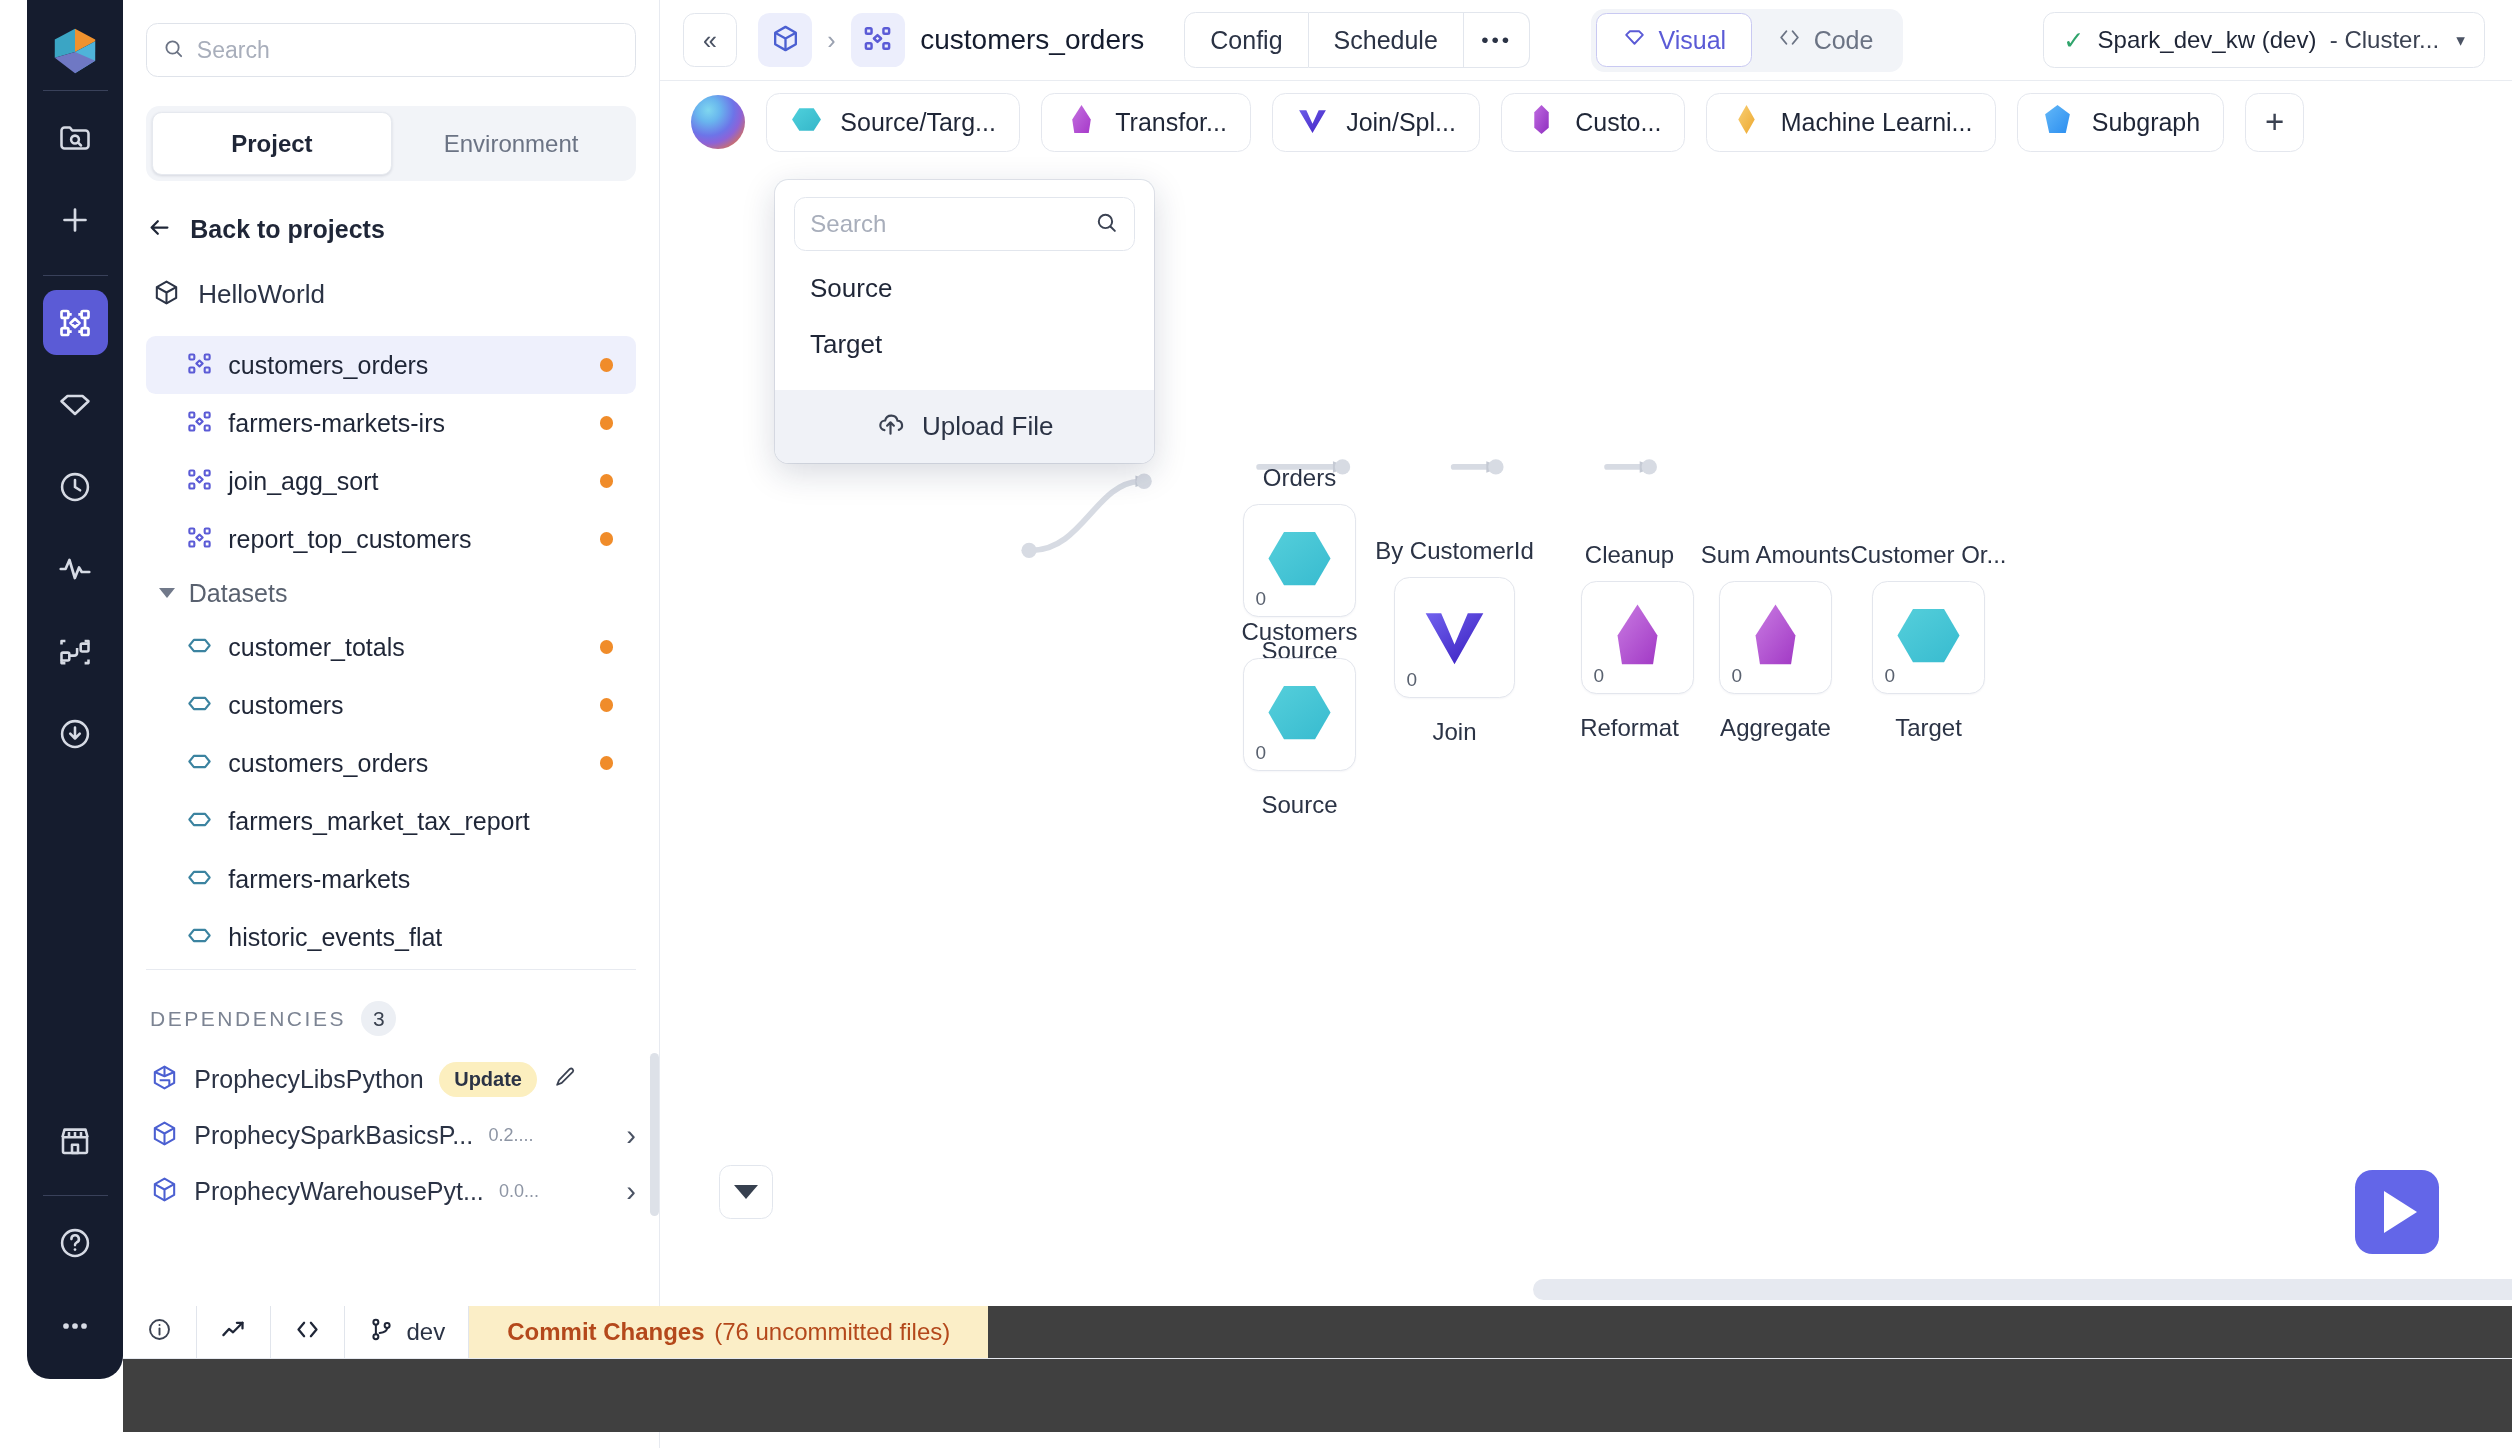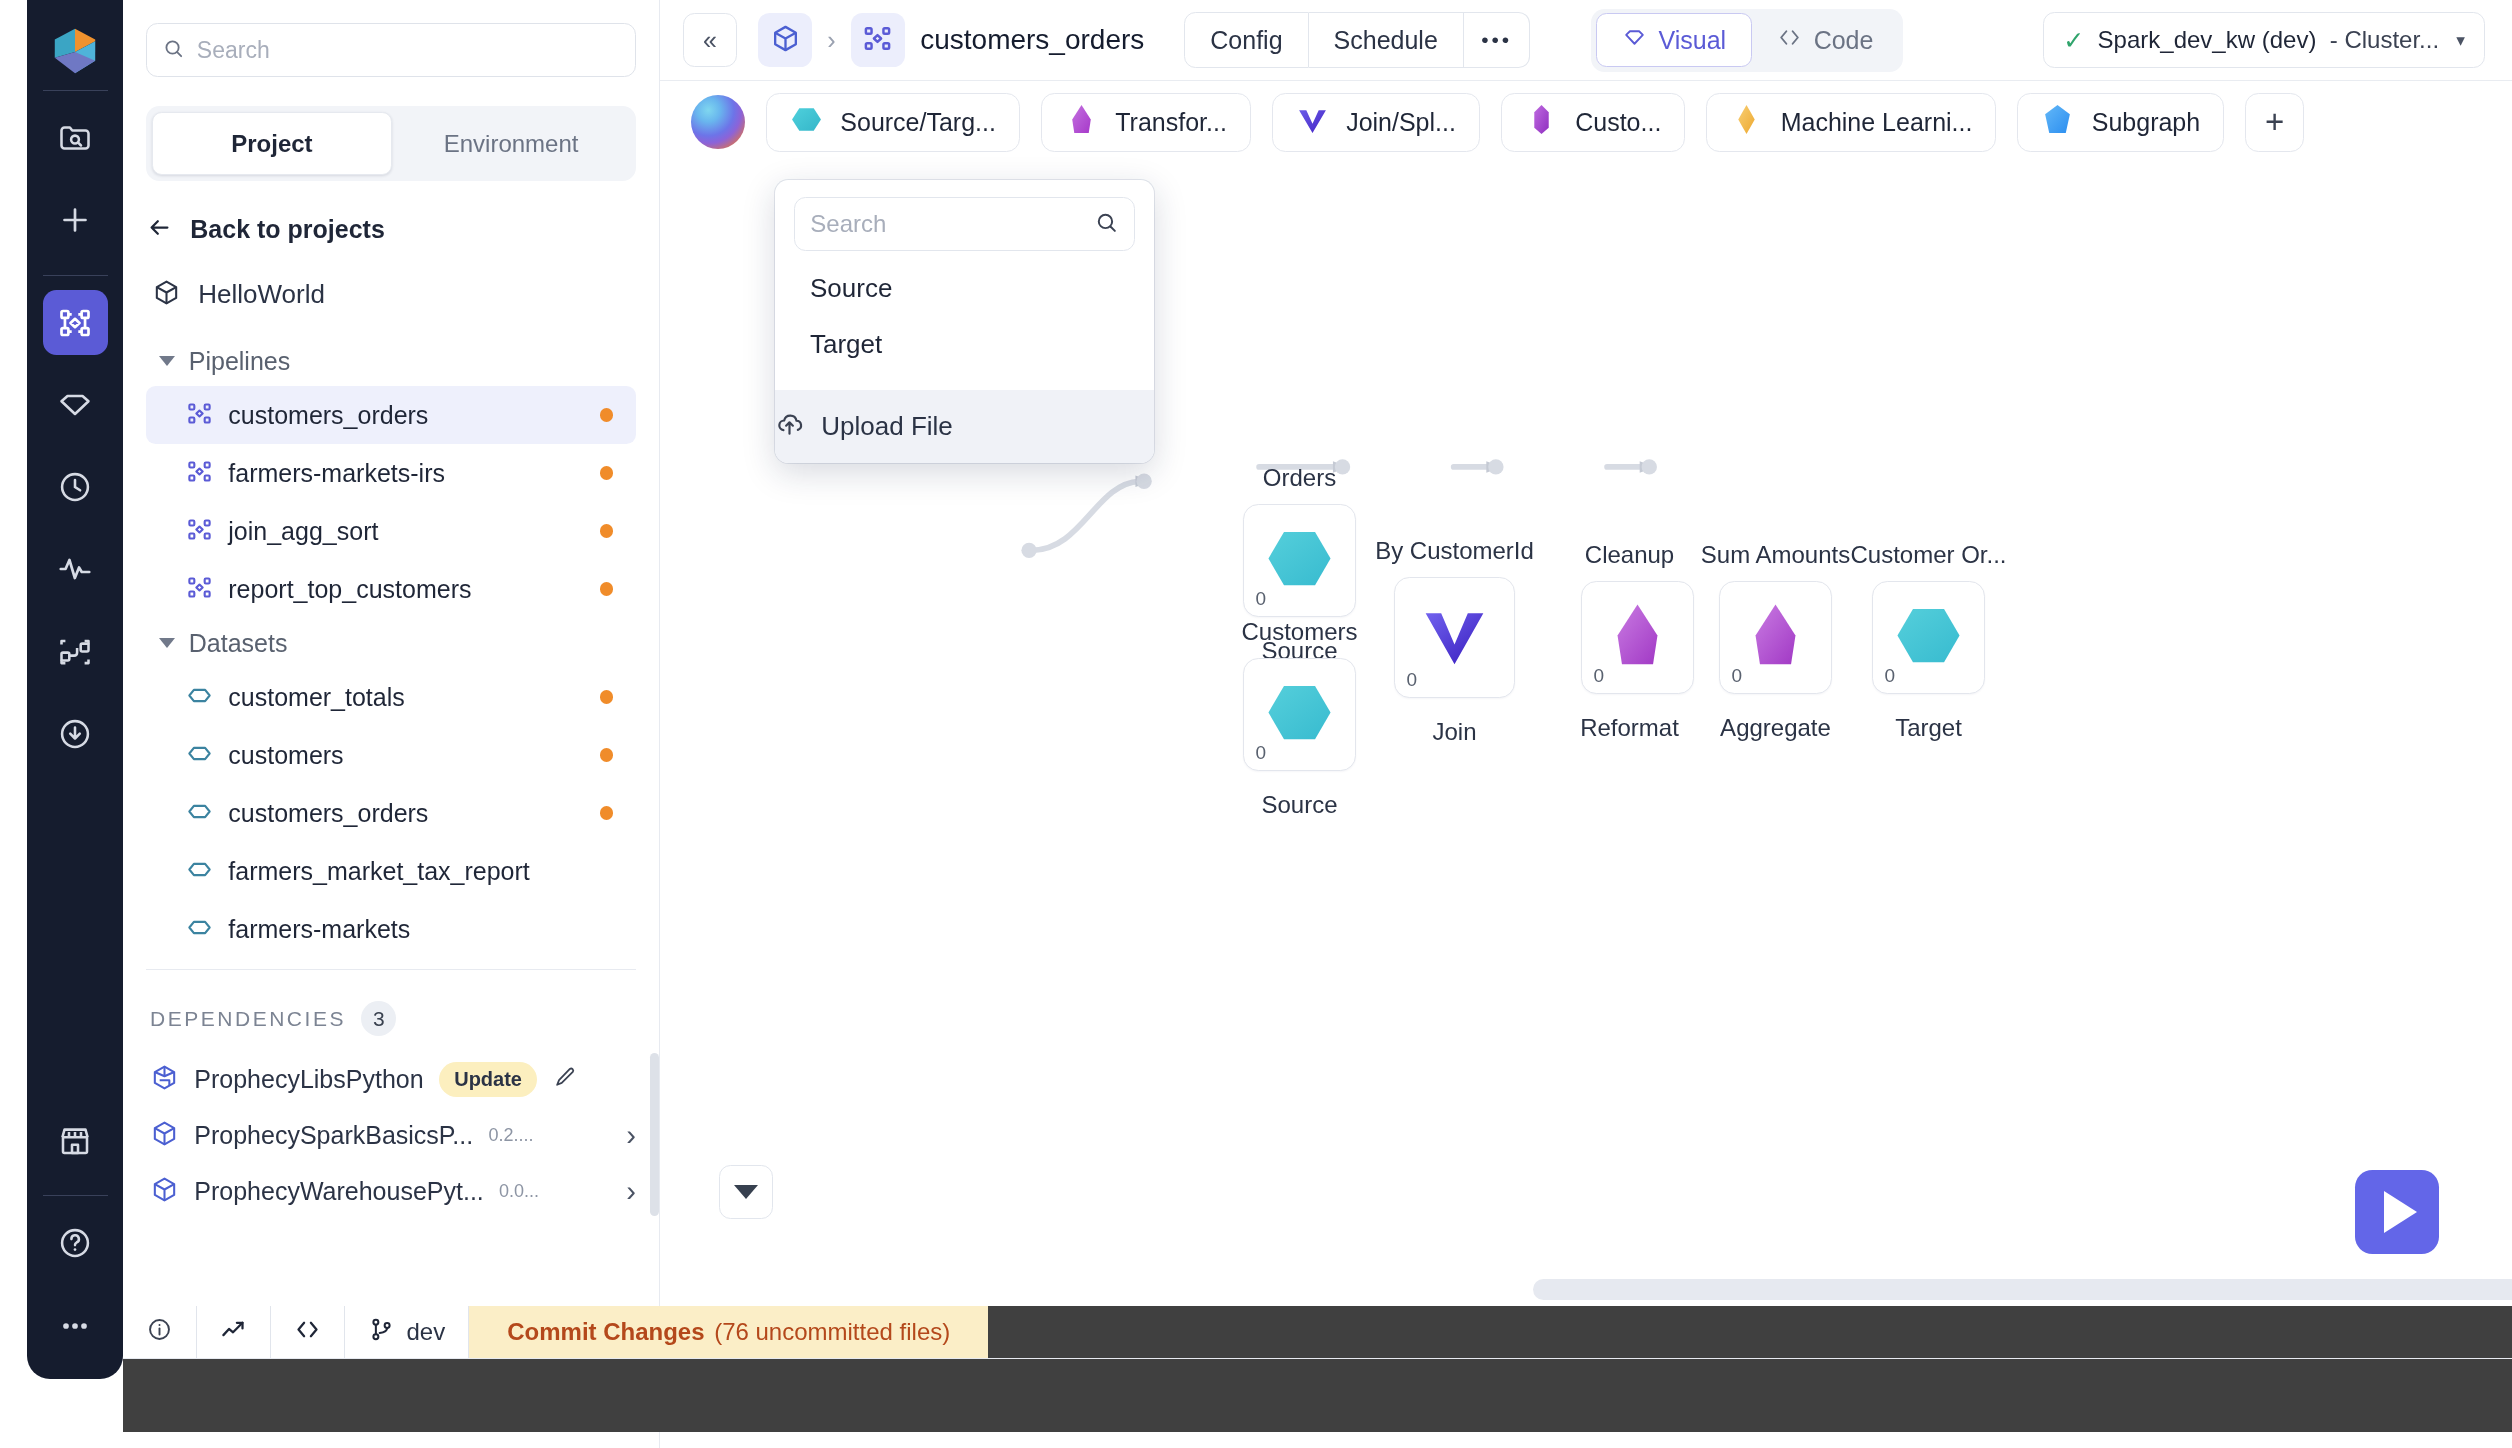--- a/index.html
+++ b/index.html
@@ -216,21 +216,21 @@
   }
   .dd-search input::placeholder { color: #a8aebb; }
   .dd-search svg { width: 25px; height: 25px; flex: 0 0 auto; }
   .dd-item {
     height: 56px; display: flex; align-items: center; padding: 0 35px;
     font-size: 26px; color: #1f2637; cursor: pointer;
   }
   .dd-list { padding-bottom: 17.3px; }
   .dd-footer {
     background: #f0f2f7; height: 73px; display: flex; align-items: center;
-    justify-content: flex-start; gap: 17.3px; font-size: 26px; color: #2b3345; cursor: pointer;
+    justify-content: center; gap: 17.3px; font-size: 26px; color: #2b3345; cursor: pointer;
   }
   .dd-footer svg { width: 29px; height: 29px; }
 
   
   .canvas {
     position: absolute; left: 660px; top: 163px; right: 0; bottom: 126px;
     background: #ffffff; overflow: hidden;
   }
   .node { position: absolute; }
   .node-title {
@@ -448,24 +448,20 @@
         <svg viewBox="0 0 24 24" fill="none" stroke="#2b3345" stroke-width="1.7" stroke-linejoin="round">
             <path d="M12 3 20 7.5v9L12 21 4 16.5v-9z"></path>
             <path d="M4 7.5 12 12l8-4.5M12 12v9"></path>
           </svg>
       </span>
       <span class="lbl">HelloWorld</span>
     </div>
 
     <div class="tree">
 
-      <div class="tree-group">
-        <i class="caret"></i>
-        <span class="lbl">Pipelines</span>
-      </div>
       <div class="tree-item selected">
         <span>
           <svg viewBox="0 0 24 24" fill="none" stroke="#5b5bd6" stroke-width="1.9" stroke-linejoin="round">
             <rect x="3" y="4" width="4.4" height="4.4" rx="1"></rect>
               <rect x="3" y="15.6" width="4.4" height="4.4" rx="1"></rect>
             <rect x="16.6" y="4" width="4.4" height="4.4" rx="1"></rect>
               <rect x="16.6" y="15.6" width="4.4" height="4.4" rx="1"></rect>
             <path d="M12 9.4 9.2 12 12 14.6 14.8 12z"></path>
           </svg>
         </span>

